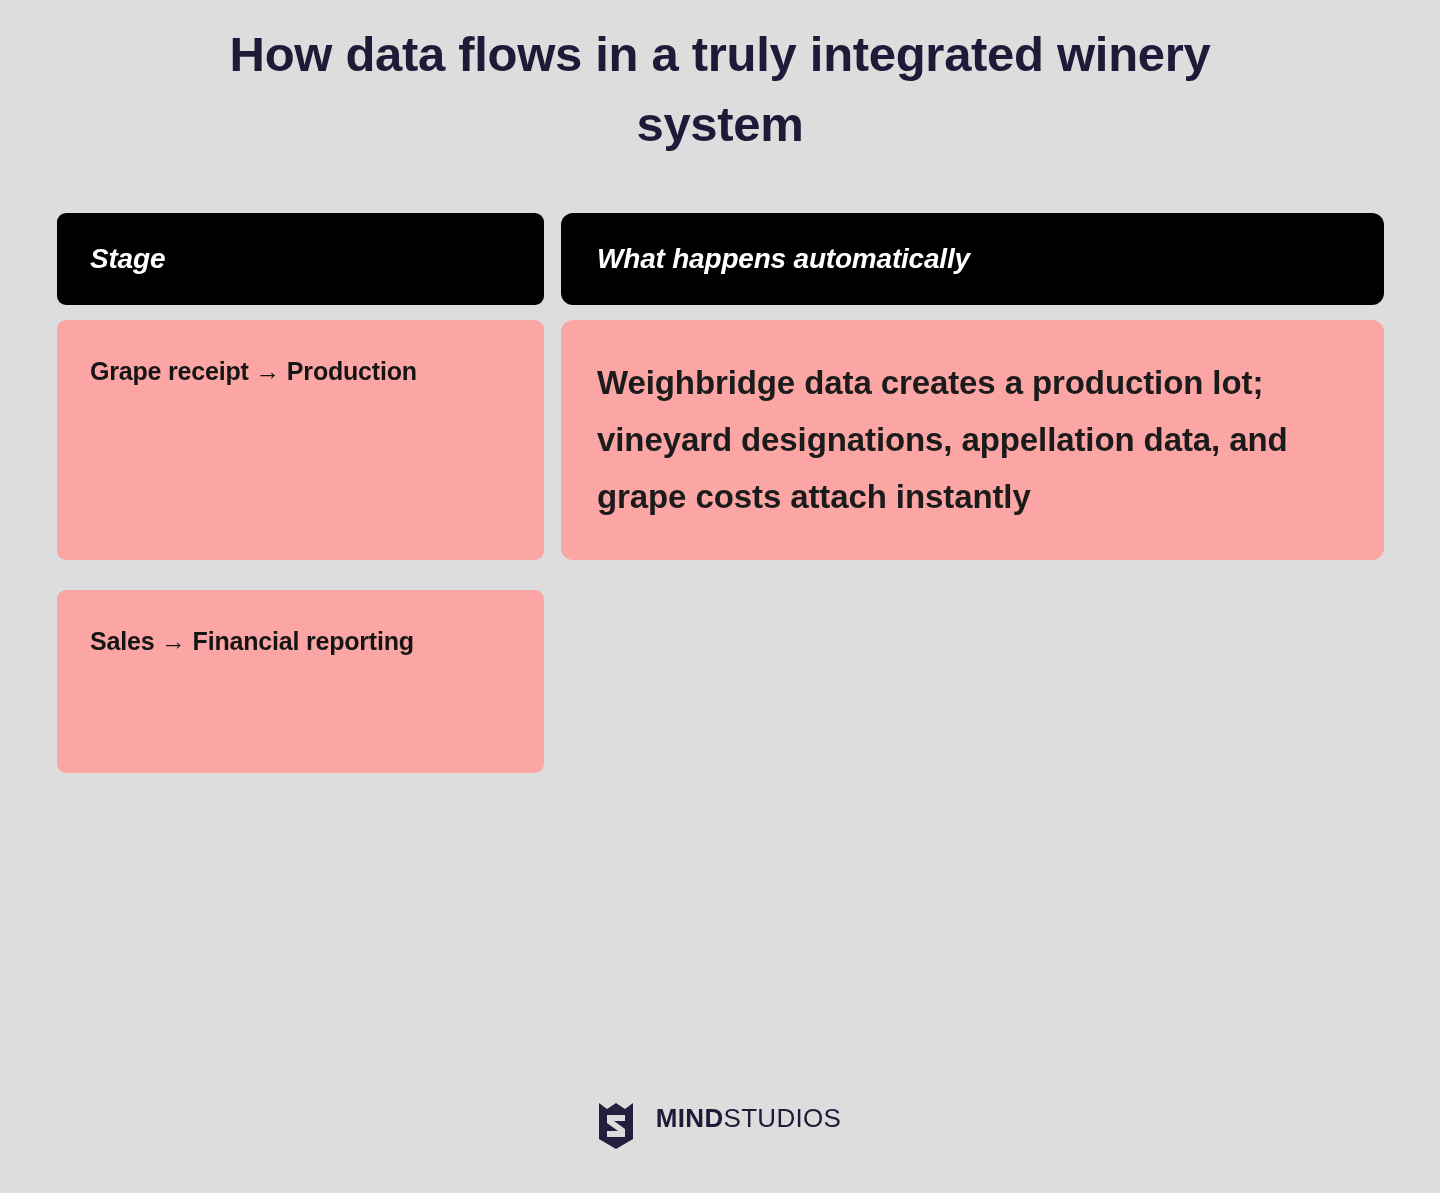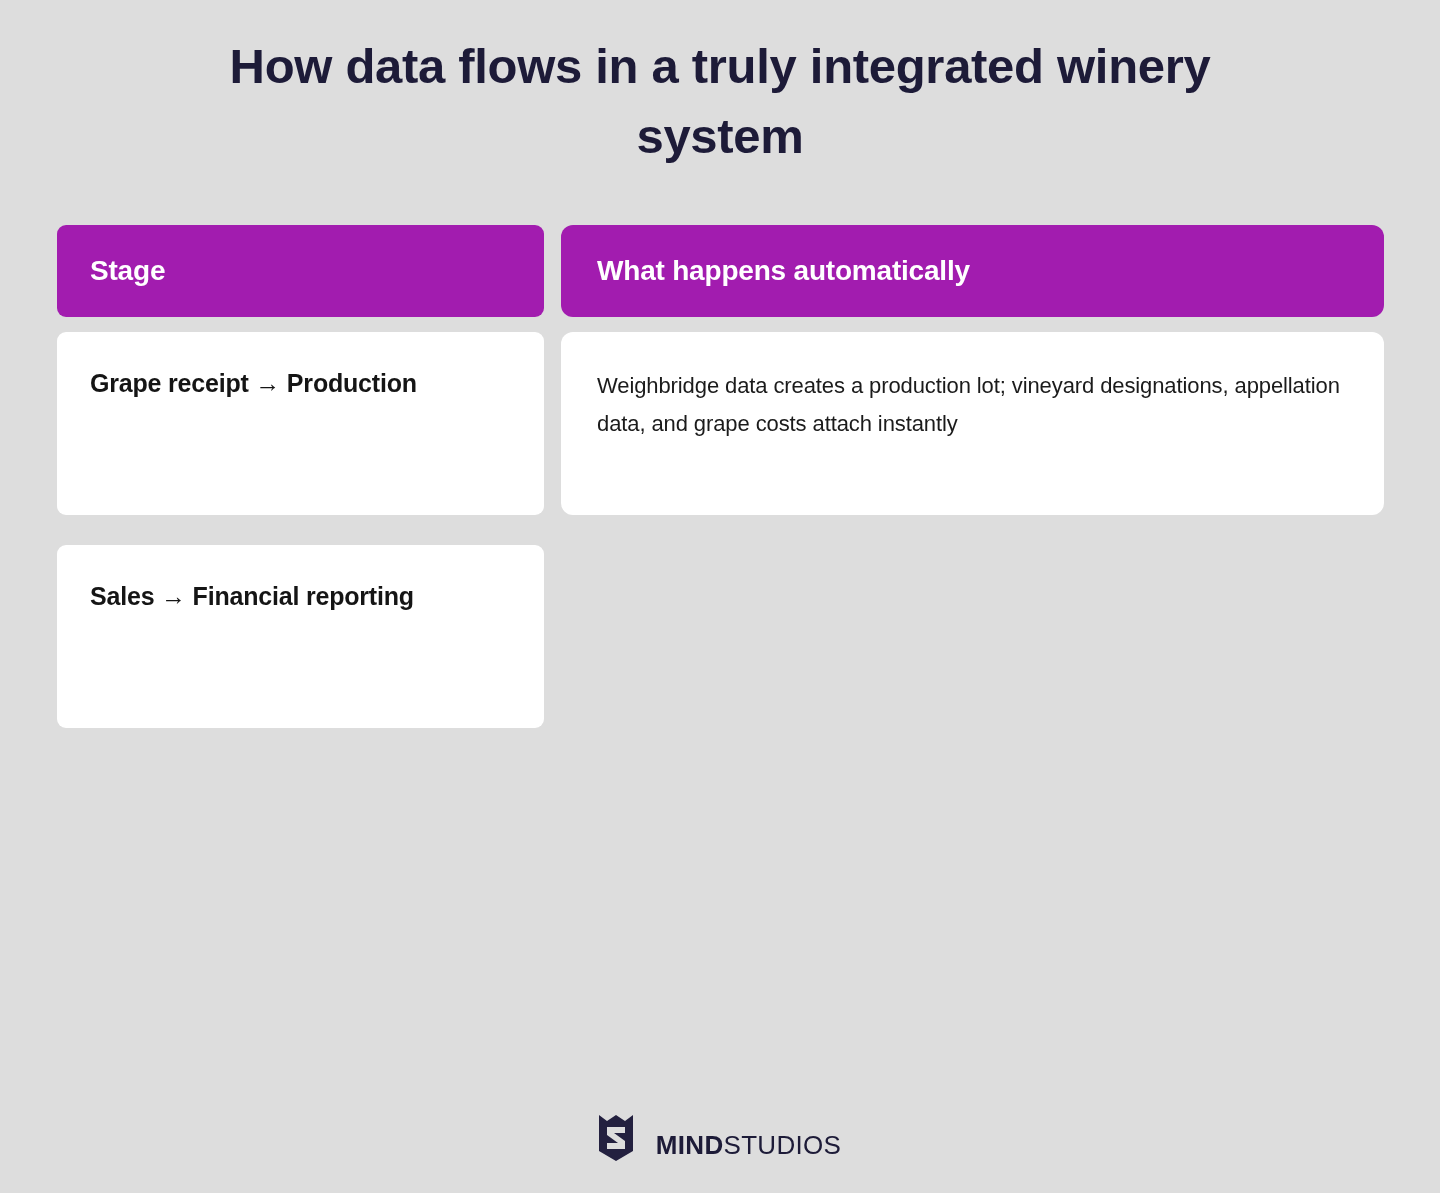--- a/index.html
+++ b/index.html
@@ -15,21 +15,21 @@
   }
   .page {
     position: relative;
     width: 1440px;
     height: 1193px;
     box-sizing: border-box;
   }
 
   
   .title {
-    margin: 12px;
+    margin: 0;
     padding: 20px 180px 0 180px;
     text-align: center;
     color: #1d1b38;
     font-size: 49px;
     font-weight: 700;
     line-height: 1.42;
     letter-spacing: -0.3px;
   }
 
   
@@ -56,62 +56,63 @@
   }
   .cell-desc {
     flex: 1 1 auto;
     box-sizing: border-box;
     border-radius: 12px;
     padding: 35px 36px;
   }
 
   .header-row .cell-stage,
   .header-row .cell-desc {
-    background: #a21caf;
+    background: #000000;
     height: 92px;
     padding-top: 0;
     padding-bottom: 0;
     display: flex;
     align-items: center;
+    font-style: italic;
   }
   .header-text {
     color: #ffffff;
     font-size: 28px;
     font-weight: 700;
     letter-spacing: -0.2px;
   }
 
   .body-row .cell-stage,
   .body-row .cell-desc {
-    background: #ffffff;
+    background: #fca5a5;
     min-height: 183px;
   }
   .stage-text {
     color: #151515;
     font-size: 25px;
     font-weight: 700;
     line-height: 1.35;
     letter-spacing: -0.2px;
   }
   .desc-text {
     color: #1b1b1b;
-    font-size: 22px;
-    font-weight: 400;
+    font-size: 33px;
+    font-weight: 700;
     line-height: 1.72;
     letter-spacing: -0.1px;
   }
 
   
   .footer {
     position: absolute;
     left: 0;
     right: 0;
     top: 1103px;
     display: flex;
-    align-items: flex-end;
+    align-items: flex-start;
     justify-content: center;
     gap: 23px;
   }
   .logo-mark {
     width: 34px;
     height: 46px;
     display: block;
   }
   .logo-text {
     color: #1d1b38;

